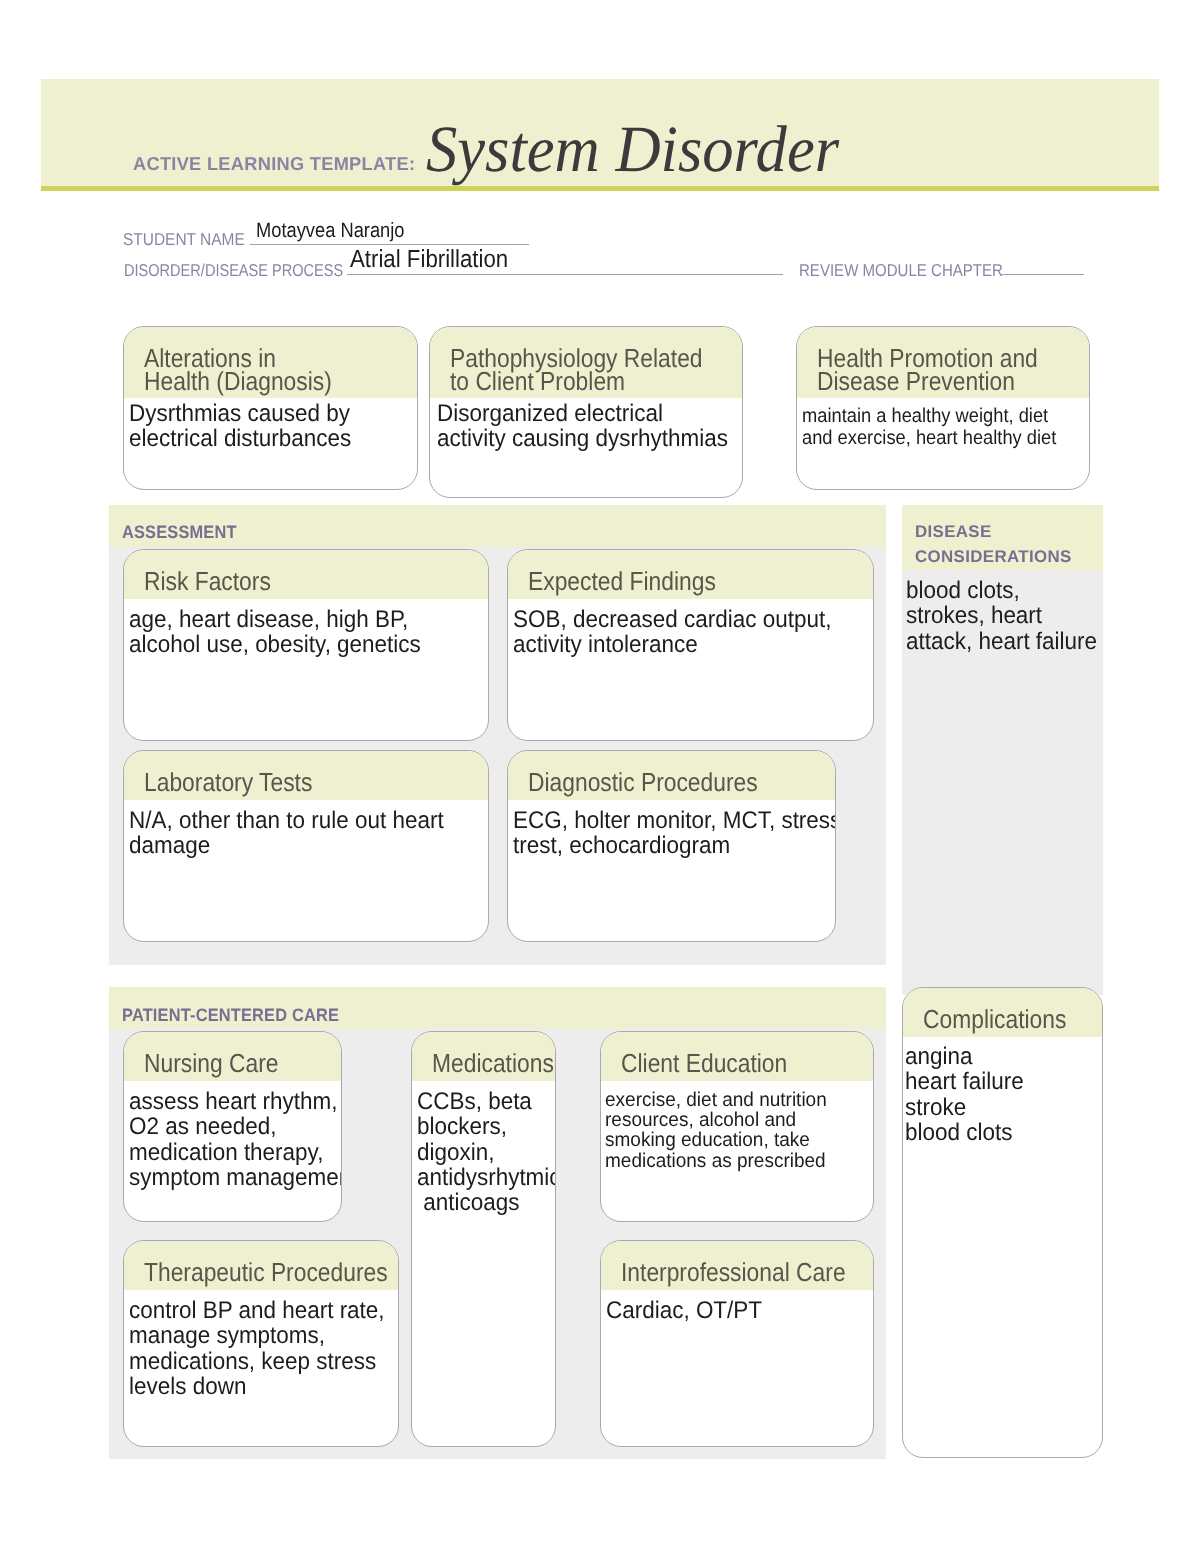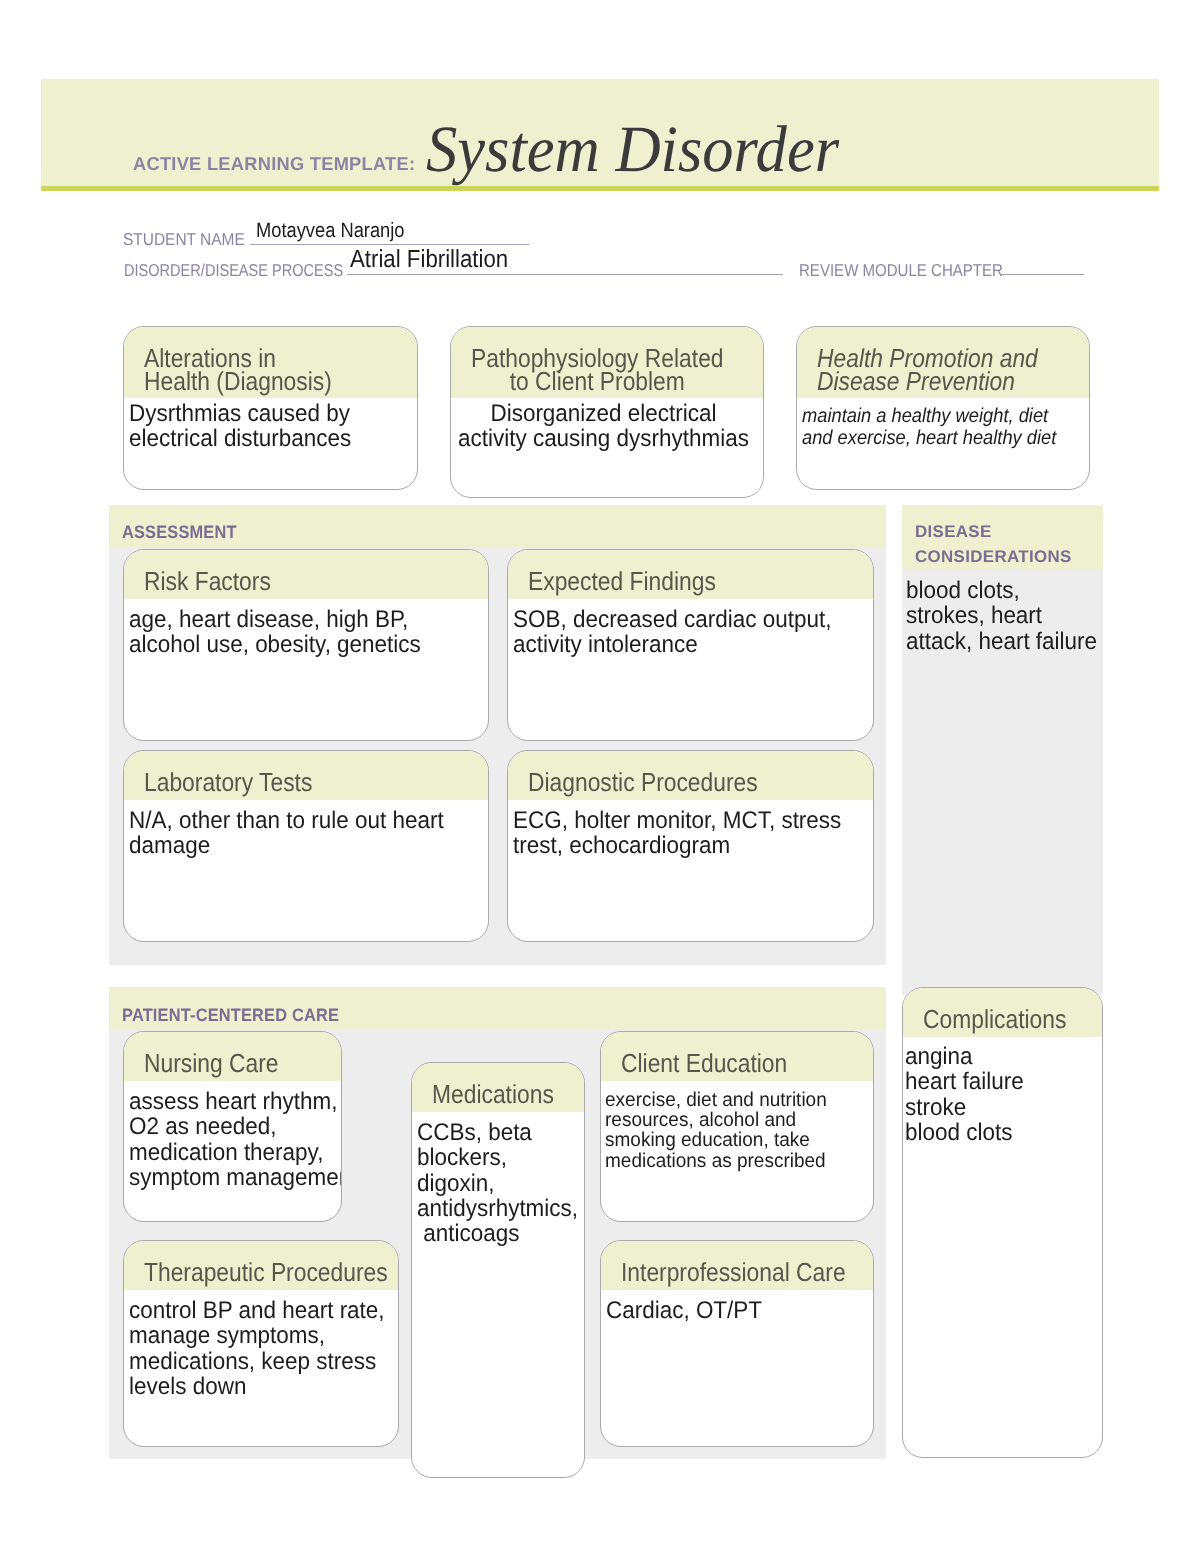--- a/index.html
+++ b/index.html
@@ -68,29 +68,29 @@
   <div class="fld-rule" style="left:1000px;top:274px;width:84px;"></div>
 
   <div class="card" style="left:123px;top:326px;width:295px;height:164px;">
     <div class="card-hd" style="height:71px;"></div>
     <div class="card-hd-txt" style="left:20px;top:20px;">Alterations in
 Health (Diagnosis)</div>
     <div class="card-bd" style="left:5px;top:73.5px;">Dysrthmias caused by
 electrical disturbances</div>
   </div>
 
-  <div class="card" style="left:450px;top:326px;width:314px;height:172px;text-align:center;">
+  <div class="card" style="left:429px;top:326px;width:314px;height:172px;">
     <div class="card-hd" style="height:71px;"></div>
     <div class="card-hd-txt" style="left:20px;top:20px;">Pathophysiology Related
 to Client Problem</div>
     <div class="card-bd" style="left:7px;top:73.5px;">Disorganized electrical
 activity causing dysrhythmias</div>
   </div>
 
-  <div class="card small2" style="left:796px;top:326px;width:294px;height:164px;font-style:italic;">
+  <div class="card small2" style="left:796px;top:326px;width:294px;height:164px;">
     <div class="card-hd" style="height:71px;"></div>
     <div class="card-hd-txt" style="left:20px;top:20px;">Health Promotion and
 Disease Prevention</div>
     <div class="card-bd" style="left:5px;top:79px;">maintain a healthy weight, diet
 and exercise, heart healthy diet</div>
   </div>
 
   <div class="panel" style="left:109px;top:505px;width:777px;height:460px;"></div>
   <div class="panel-hd" style="left:109px;top:505px;width:777px;height:42px;"></div>
   <div class="panel-hd-txt" style="left:122px;top:522px;">ASSESSMENT</div>
@@ -109,21 +109,21 @@
 damage</div>
   </div>
 
   <div class="card" style="left:507px;top:549px;width:367px;height:192px;">
     <div class="card-hd" style="height:49px;"></div>
     <div class="card-hd-txt" style="left:20px;top:20px;">Expected Findings</div>
     <div class="card-bd" style="left:5px;top:57px;">SOB, decreased cardiac output,
 activity intolerance</div>
   </div>
 
-  <div class="card" style="left:507px;top:750px;width:367px;height:192px;">
+  <div class="card" style="left:507px;top:750px;width:329px;height:192px;">
     <div class="card-hd" style="height:49px;"></div>
     <div class="card-hd-txt" style="left:20px;top:20px;">Diagnostic Procedures</div>
     <div class="card-bd" style="left:5px;top:57px;">ECG, holter monitor, MCT, stress
 trest, echocardiogram</div>
   </div>
 
   <div class="panel" style="left:902px;top:505px;width:201px;height:490px;"></div>
   <div class="panel-hd" style="left:902px;top:505px;width:201px;height:65px;"></div>
   <div class="safety-title" style="left:915px;top:519px;">DISEASE
 CONSIDERATIONS</div>
@@ -146,21 +146,21 @@
 
   <div class="card" style="left:123px;top:1240px;width:276px;height:207px;">
     <div class="card-hd" style="height:49px;"></div>
     <div class="card-hd-txt" style="left:20px;top:20px;">Therapeutic Procedures</div>
     <div class="card-bd" style="left:5px;top:57px;">control BP and heart rate,
 manage symptoms,
 medications, keep stress
 levels down</div>
   </div>
 
-  <div class="card" style="left:411px;top:1062px;width:174px;height:416px;text-decoration:underline;">
+  <div class="card" style="left:411px;top:1031px;width:145px;height:416px;text-decoration:underline;">
     <div class="card-hd" style="height:49px;"></div>
     <div class="card-hd-txt" style="left:20px;top:20px;">Medications</div>
     <div class="card-bd" style="left:5px;top:57px;">CCBs, beta
 blockers,
 digoxin,
 antidysrhytmics,
  anticoags</div>
   </div>
 
   <div class="card small" style="left:600px;top:1031px;width:274px;height:191px;">

